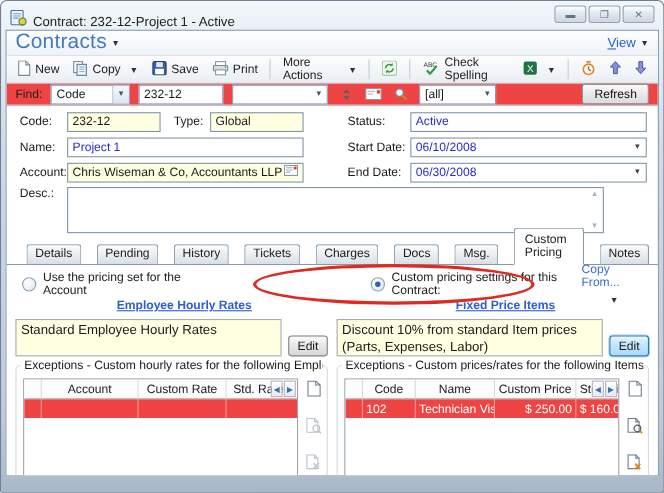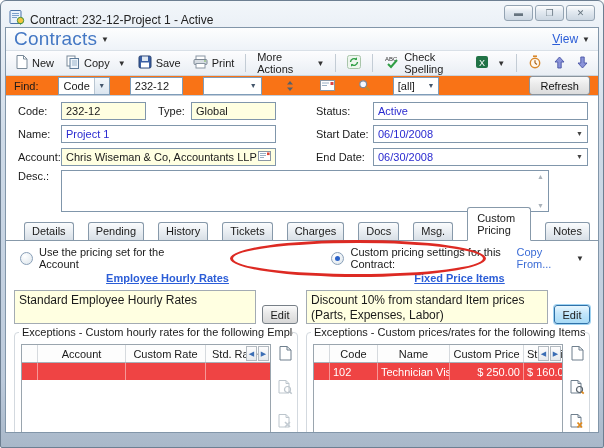--- a/index.html
+++ b/index.html
@@ -20,21 +20,21 @@
   .caret{ font-size:8px; color:#333; margin-left:4px; }
   .view{ margin-left:auto; color:#2b5dd7; font-size:12px; }
   .view::first-letter{ text-decoration:underline; }
 
   .toolbar{ height:25px; display:flex; align-items:center; gap:4px; padding:0 6px; border-bottom:1px solid #c9d3dd;
     background:linear-gradient(#fdfdfe,#e9eef4); }
   .tbtnbar{ display:flex; align-items:center; gap:4px; padding:2px 4px; border-radius:2px; }
   .sep{ width:1px; height:18px; background:#c3ccd5; margin:0 3px; }
   .tlabel{ color:#1c1c1c; }
 
-  .findrow{ height:22px; display:flex; align-items:center; gap:20px; padding:0 8px; background:#f97316; border-bottom:1px solid #c2cedb; }
+  .findrow{ height:22px; display:flex; align-items:center; gap:8px; padding:0 8px; background:#ef4444; border-bottom:1px solid #c2cedb; }
   .combo{ height:18px; background:#fff; border:1px solid #7f9db9; display:flex; align-items:center; }
   .combo .cval{ flex:1; padding:0 4px; white-space:nowrap; overflow:hidden; }
   .combo .cbtn{ width:15px; height:100%; border-left:1px solid #b9c6d2; background:linear-gradient(#f4f8fb,#dbe5ef);
     display:flex; align-items:center; justify-content:center; font-size:7px; color:#44566b; }
   .tinput{ height:18px; background:#fff; border:1px solid #7f9db9; padding:0 4px; display:flex; align-items:center; }
   .mini{ height:18px; min-width:17px; display:flex; align-items:center; justify-content:center; }
   .btn{ height:19px; padding:0 10px; border:1px solid #8a949d; border-radius:3px;
     background:linear-gradient(#fafafa,#eaeaea 45%,#dcdcdc); display:flex; align-items:center; justify-content:center; color:#111; }
 
   .formarea{ padding:5px 10px 4px 12px; }
@@ -56,21 +56,21 @@
   .tabstrip{ display:flex; align-items:flex-end; padding:0 6px; border-bottom:1px solid #8799aa; height:21px; margin-top:2px; }
   .tab{ border:1px solid #8799aa; border-bottom:none; border-radius:3px 3px 0 0; padding:2px 7px 3px;
     background:linear-gradient(#fbfcfd,#e6ebf0 60%,#d8dfe6); margin-right:2px; color:#1a1a1a; position:relative;margin-left:12px; }
   .tab.active{ background:#fff; padding:4px 9px 4px; margin-bottom:-1px; border-bottom:1px solid #fff; z-index:2; }
 
   .tabpanel{ flex:1; background:#fff; position:relative; padding-top:7px; }
   .radiorow{ display:flex; align-items:center; padding:0 14px; height:20px; position:relative; }
   .radio{ width:13px; height:13px; border-radius:50%; border:1px solid #8aa0b8; background:radial-gradient(circle at 35% 30%,#ffffff,#dce5ec); margin-right:6px; flex:0 0 auto; }
   .radio.sel::after{ content:""; display:block; width:5px; height:5px; border-radius:50%; background:#2b62c8; margin:3px; }
   .radio2{ margin-left:152px; }
-  .copyfrom{ margin-left:auto; color:#3b6cd6; display:flex; align-items:center; gap:5px; }
+  .copyfrom{ margin-left:auto; color:#3b6cd6; display:flex; align-items:center; gap:5px;flex-direction:column; }
   .ellipse{ position:absolute; left:224px; top:-8px; width:256px; height:37px; border:3px solid #dd2a23; border-radius:50%; pointer-events:none; z-index:5; }
 
   .cols{ display:flex; gap:8px; padding:4px 8px 0 8px; }
   .col{ flex:1; min-width:0; }
   .linkrow{ text-align:center; height:16px; }
   .plink{ color:#2b5dd7; font-weight:bold; text-decoration:underline;padding-left:23px; }
   .valrow{ display:flex; align-items:flex-end; gap:6px; margin-top:2px; }
   .valbox{ flex:1; min-width:0; height:34px; border:1px solid #a3abb3; background:#ffffe1; padding:2px 4px; font-size:12px; white-space:pre-line; overflow:hidden; line-height:1.25; }
   .editbtn{ width:36px; height:19px; border:1px solid #777f87; border-radius:3px;
     background:linear-gradient(#fbfbfb,#e8e8e8 45%,#d8d8d8); display:flex; align-items:center; justify-content:center; }

